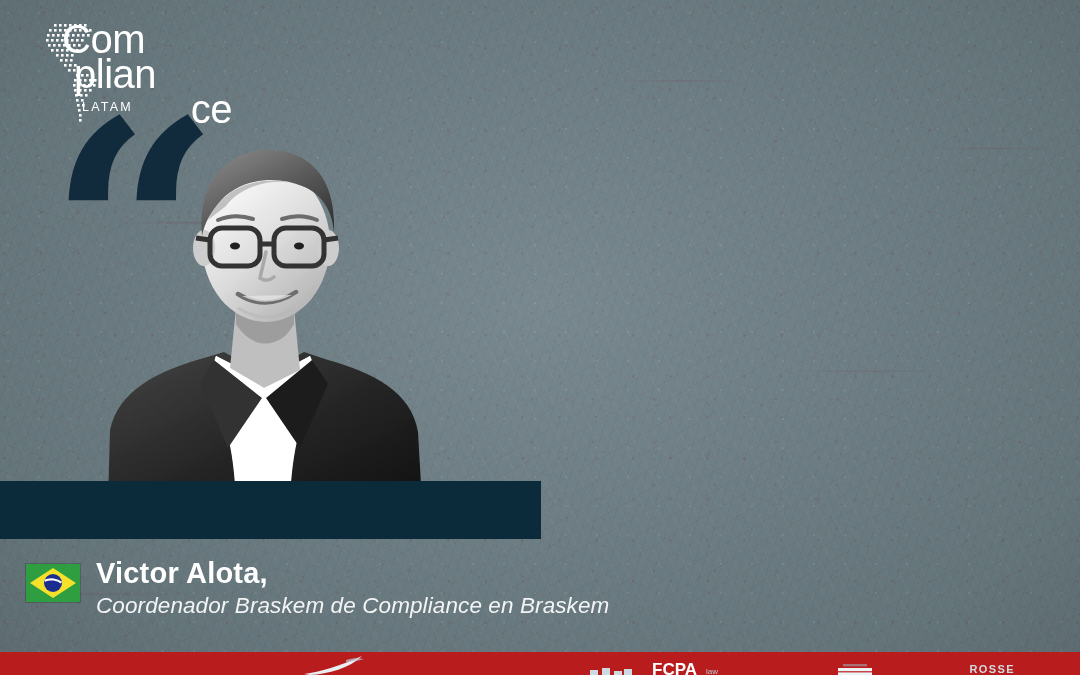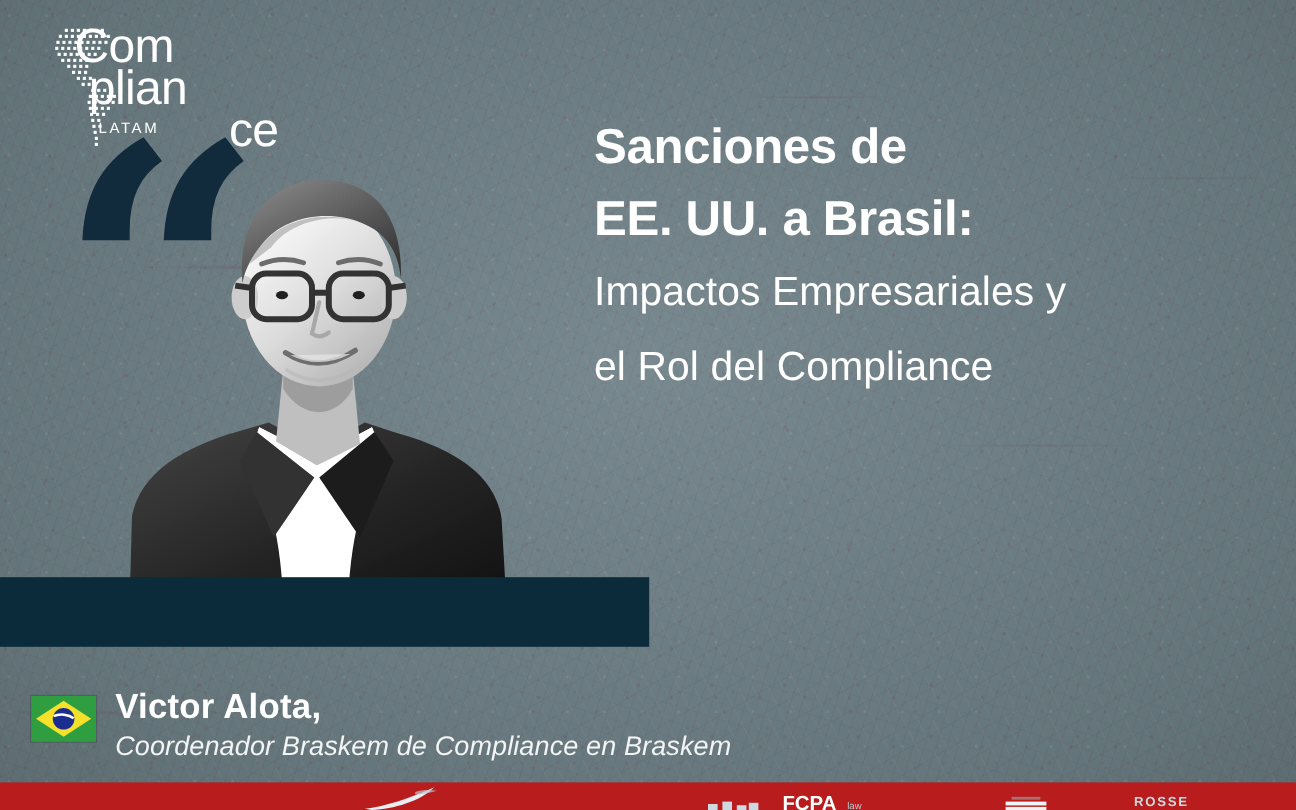--- a/index.html
+++ b/index.html
@@ -77,21 +77,21 @@
     filter:grayscale(1) contrast(1.12);
   }
 
   
   #plate{
     position:absolute;left:0;top:481px;width:541px;height:58px;
     background:#0b2b3b;
   }
 
   
-  #speaker{position:absolute;left:26px;top:561px;width:760px;height:60px;margin-top:16px;}
+  #speaker{position:absolute;left:26px;top:561px;width:760px;height:60px;}
   #flag{
     position:absolute;left:0px;top:3px;width:54px;height:38px;
     box-shadow:0 0 0 1px rgba(0,0,0,.18);
   }
   #speaker .sp-name{
     position:absolute;left:70px;top:-4px;
     color:#ffffff;font-size:29px;font-weight:700;letter-spacing:.2px;
     white-space:nowrap;
   }
   #speaker .sp-role{
@@ -116,21 +116,21 @@
     position:absolute;left:0;top:652px;width:1080px;height:23px;
     background:#b91c1c;overflow:hidden;
   }
   #footer .logo{position:absolute;top:0;height:23px;}
   .fl-swoosh{left:300px;width:72px;}
   .fl-grp{left:588px;width:46px;}
   .fl-fcpa{left:652px;width:78px;}
   .fl-bars{left:830px;width:50px;}
   .fl-rosse{left:945px;width:70px;
     color:#cfdbe2;font-size:11px;font-weight:700;letter-spacing:1.4px;
-    text-align:left;line-height:34px;}
+    text-align:right;line-height:34px;}
 </style>
 </head>
 <body>
 
 <div id="poster">
 
   <div class="tex tex-a"></div>
   <div class="tex tex-b"></div>
   <div class="tex tex-c"></div>
   <div class="tex tex-vig"></div>
@@ -308,26 +308,20 @@
 
       <path d="M142 182 Q170 200 200 180" stroke="#707070" stroke-width="4.5" fill="none" stroke-linecap="round"></path>
       <path d="M146 184 Q170 196 196 183" fill="#d9d9d9" opacity=".75"></path>
 
       <path d="M142 196 Q170 214 198 196" stroke="#b0b0b0" stroke-width="3" fill="none" opacity=".6"></path>
     </g>
   </svg>
 
   <div id="plate"></div>
 
-  <div id="headline">
-    <span class="h-strong">Sanciones de</span>
-    <span class="h-strong">EE. UU. a Brasil:</span>
-    <span class="h-light">Impactos Empresariales y</span>
-    <span class="h-light">el Rol del Compliance</span>
-  </div>
 
   <div id="speaker">
     <svg id="flag" viewBox="0 0 54 38">
       <rect x="0" y="0" width="54" height="38" fill="#2f9e41"></rect>
       <polygon points="27,4 50,19 27,34 4,19" fill="#f5e02a"></polygon>
       <circle cx="27" cy="19" r="9" fill="#1b2e8f"></circle>
       <path d="M18.6 16.8 C24 14.2 31.5 15.4 35.4 18.6" stroke="#ffffff" stroke-width="2.1" fill="none"></path>
     </svg>
     <div class="sp-name">Victor Alota,</div>
     <div class="sp-role">Coordenador Braskem de Compliance en Braskem</div>

